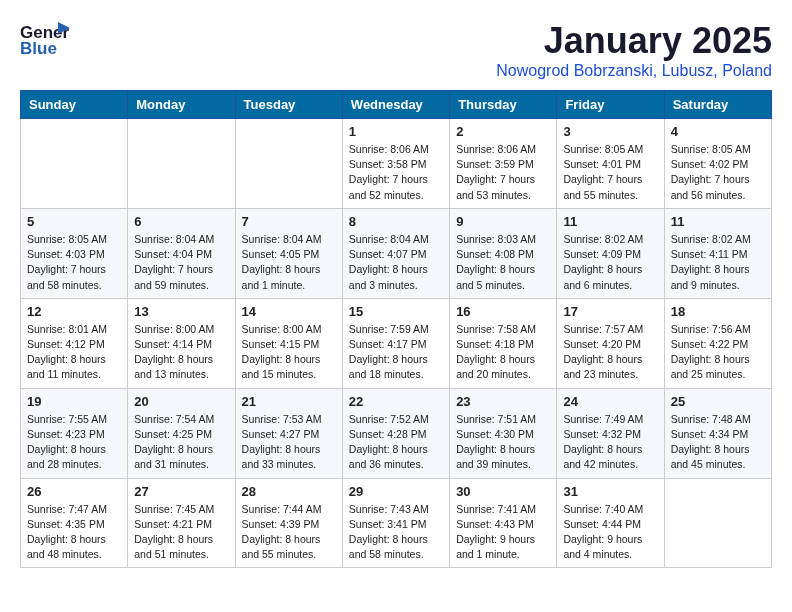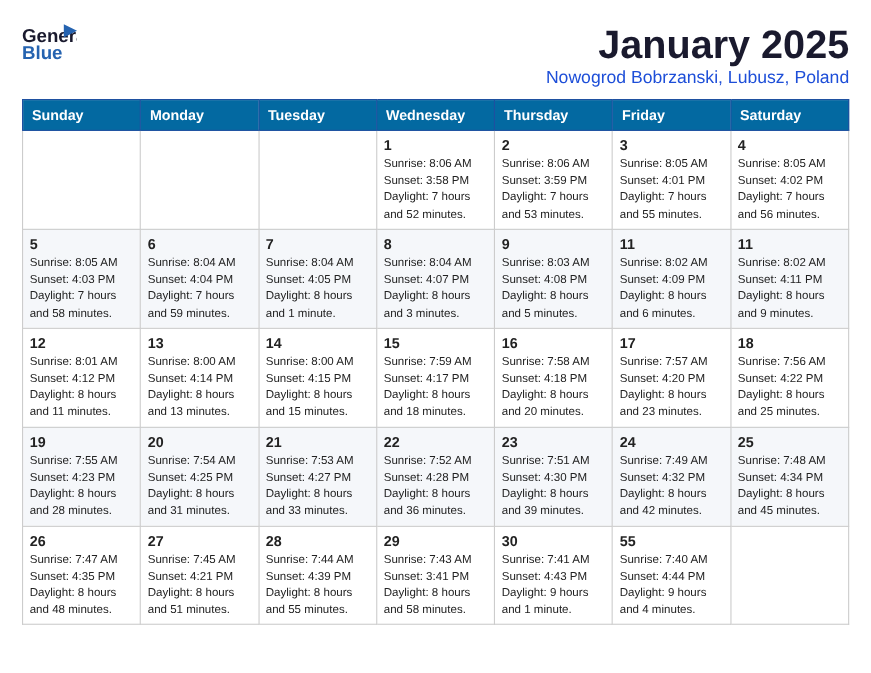--- a/index.html
+++ b/index.html
@@ -321,21 +321,21 @@
 and 58 minutes.</div>
         </td>
         <td>
           <div class="day-num">30</div>
           <div class="day-info" style="white-space: pre-line;">Sunrise: 7:41 AM
 Sunset: 4:43 PM
 Daylight: 9 hours
 and 1 minute.</div>
         </td>
         <td>
-          <div class="day-num">55</div>
+          <div class="day-num">31</div>
           <div class="day-info" style="white-space: pre-line;">Sunrise: 7:40 AM
 Sunset: 4:44 PM
 Daylight: 9 hours
 and 4 minutes.</div>
         </td>
         <td class="empty-cell"></td>
       </tr>
     </tbody>
 </table>
 

